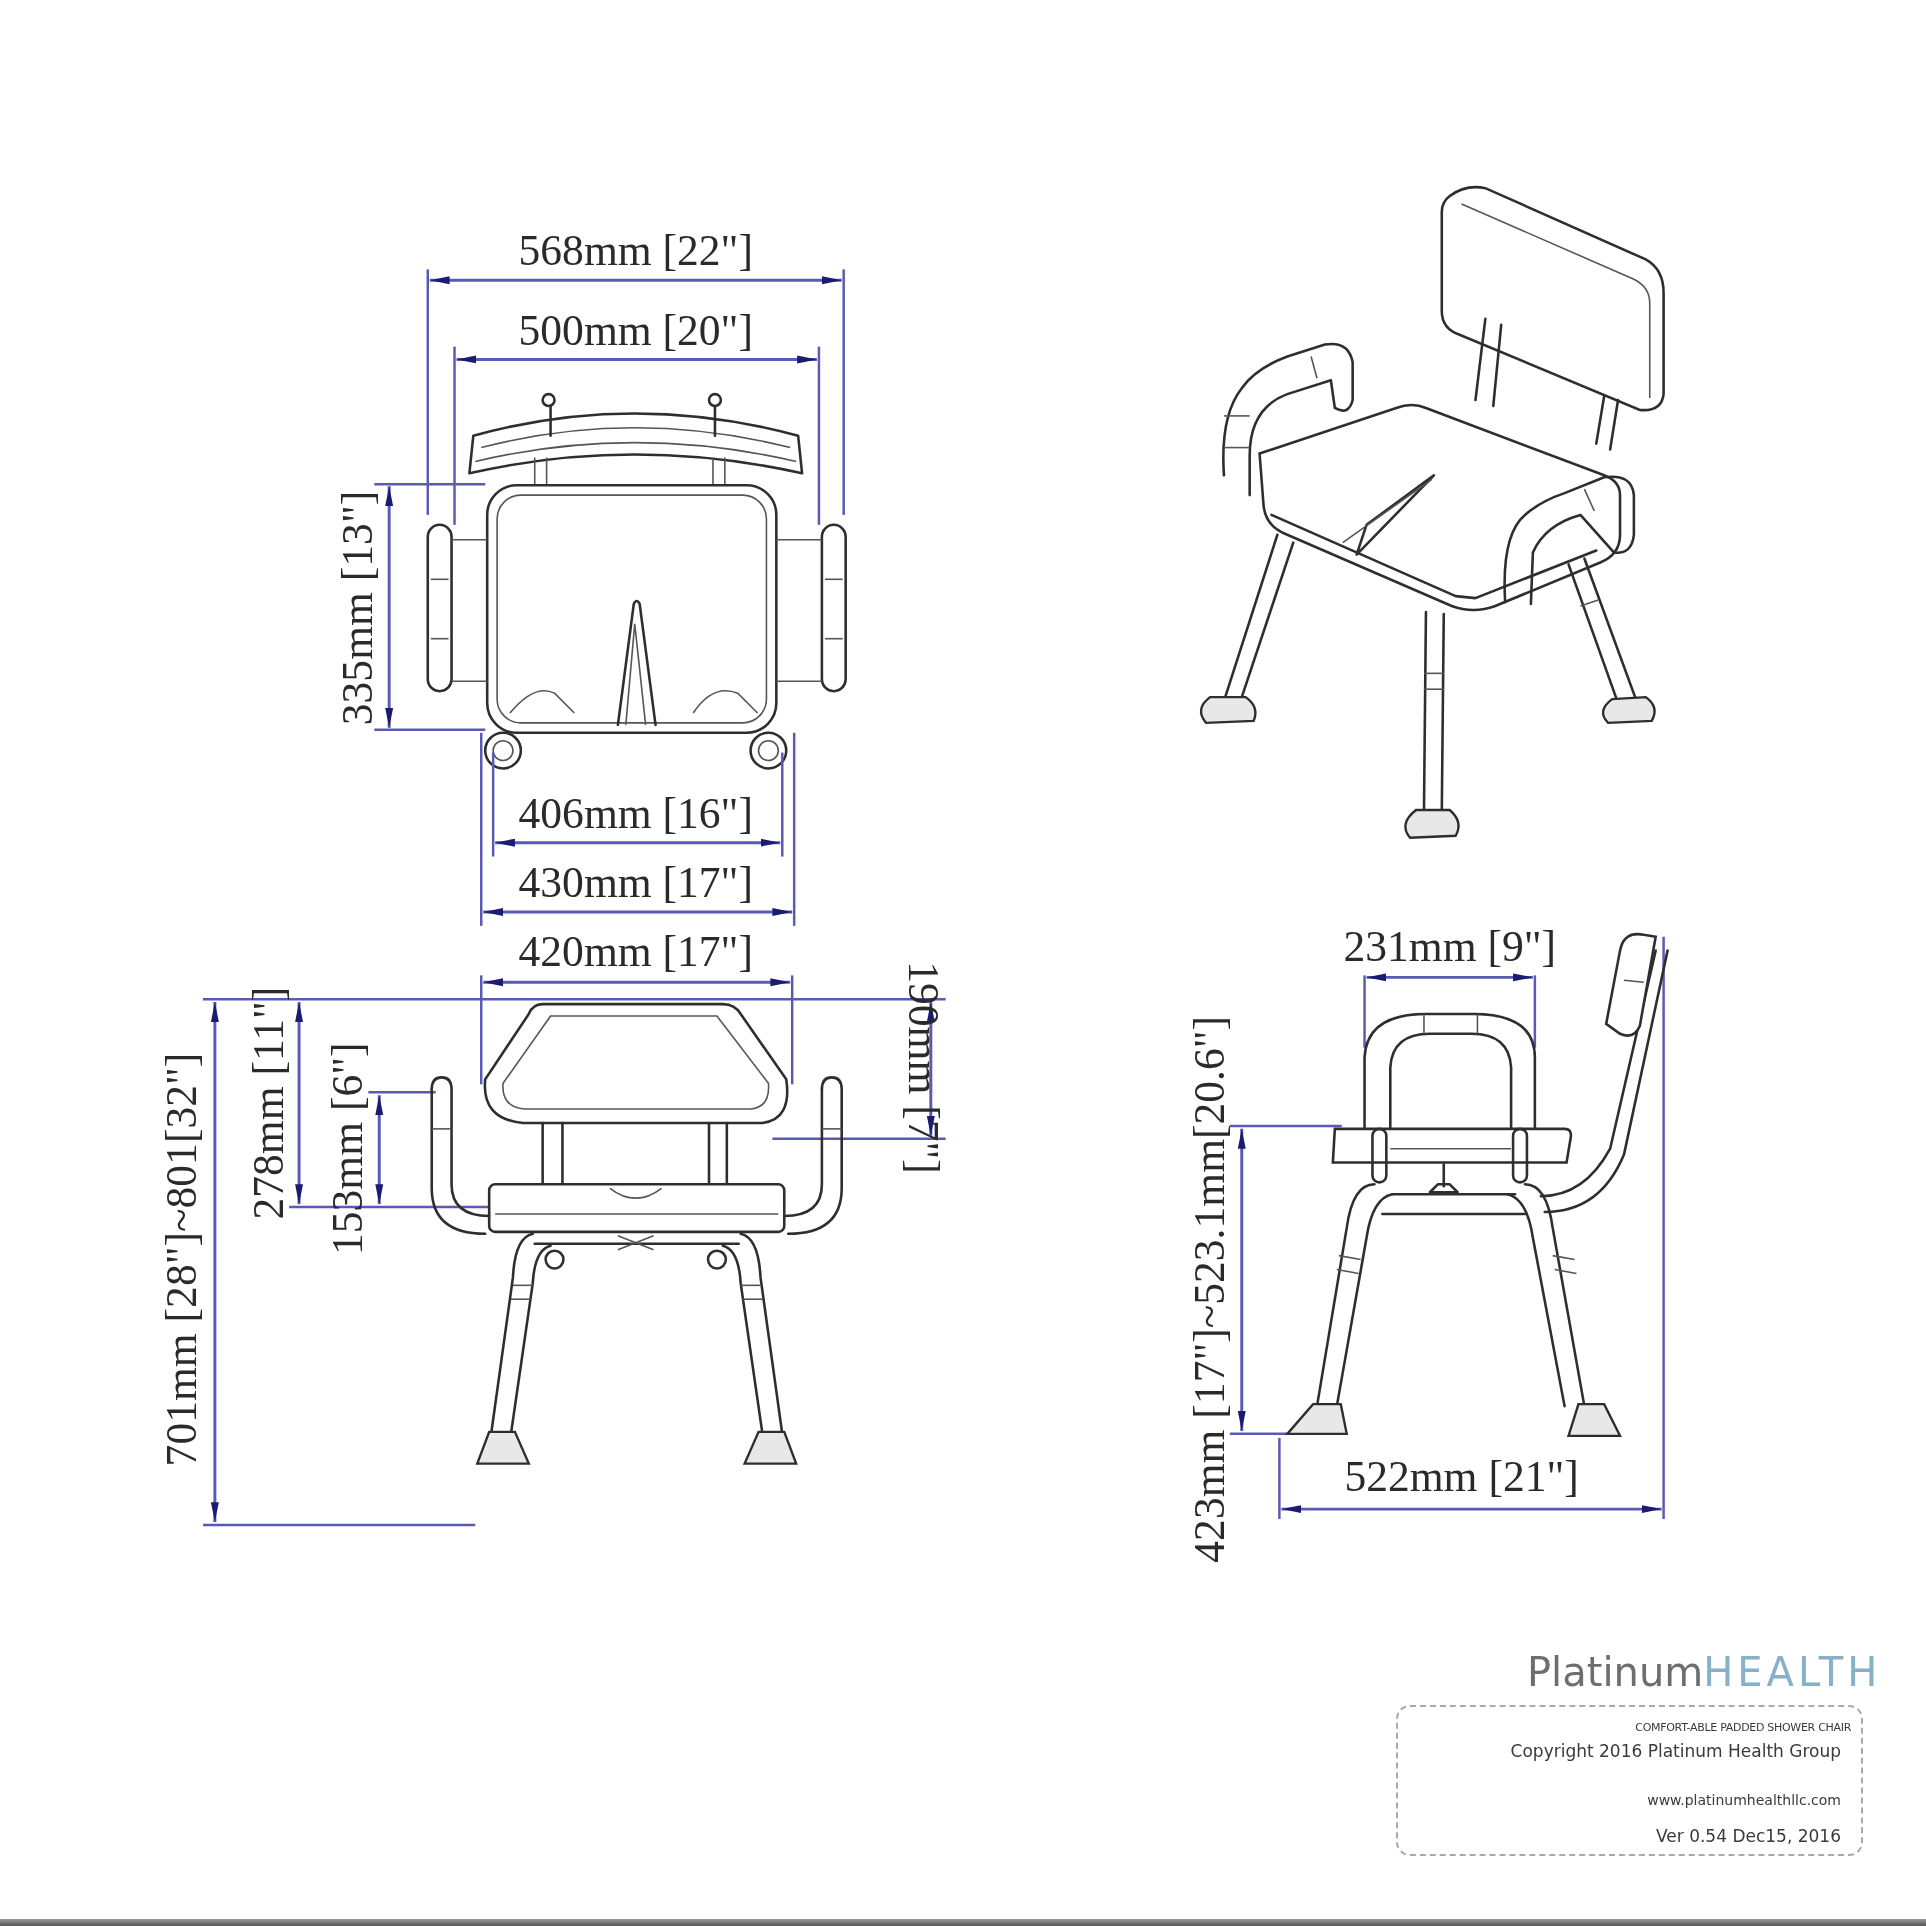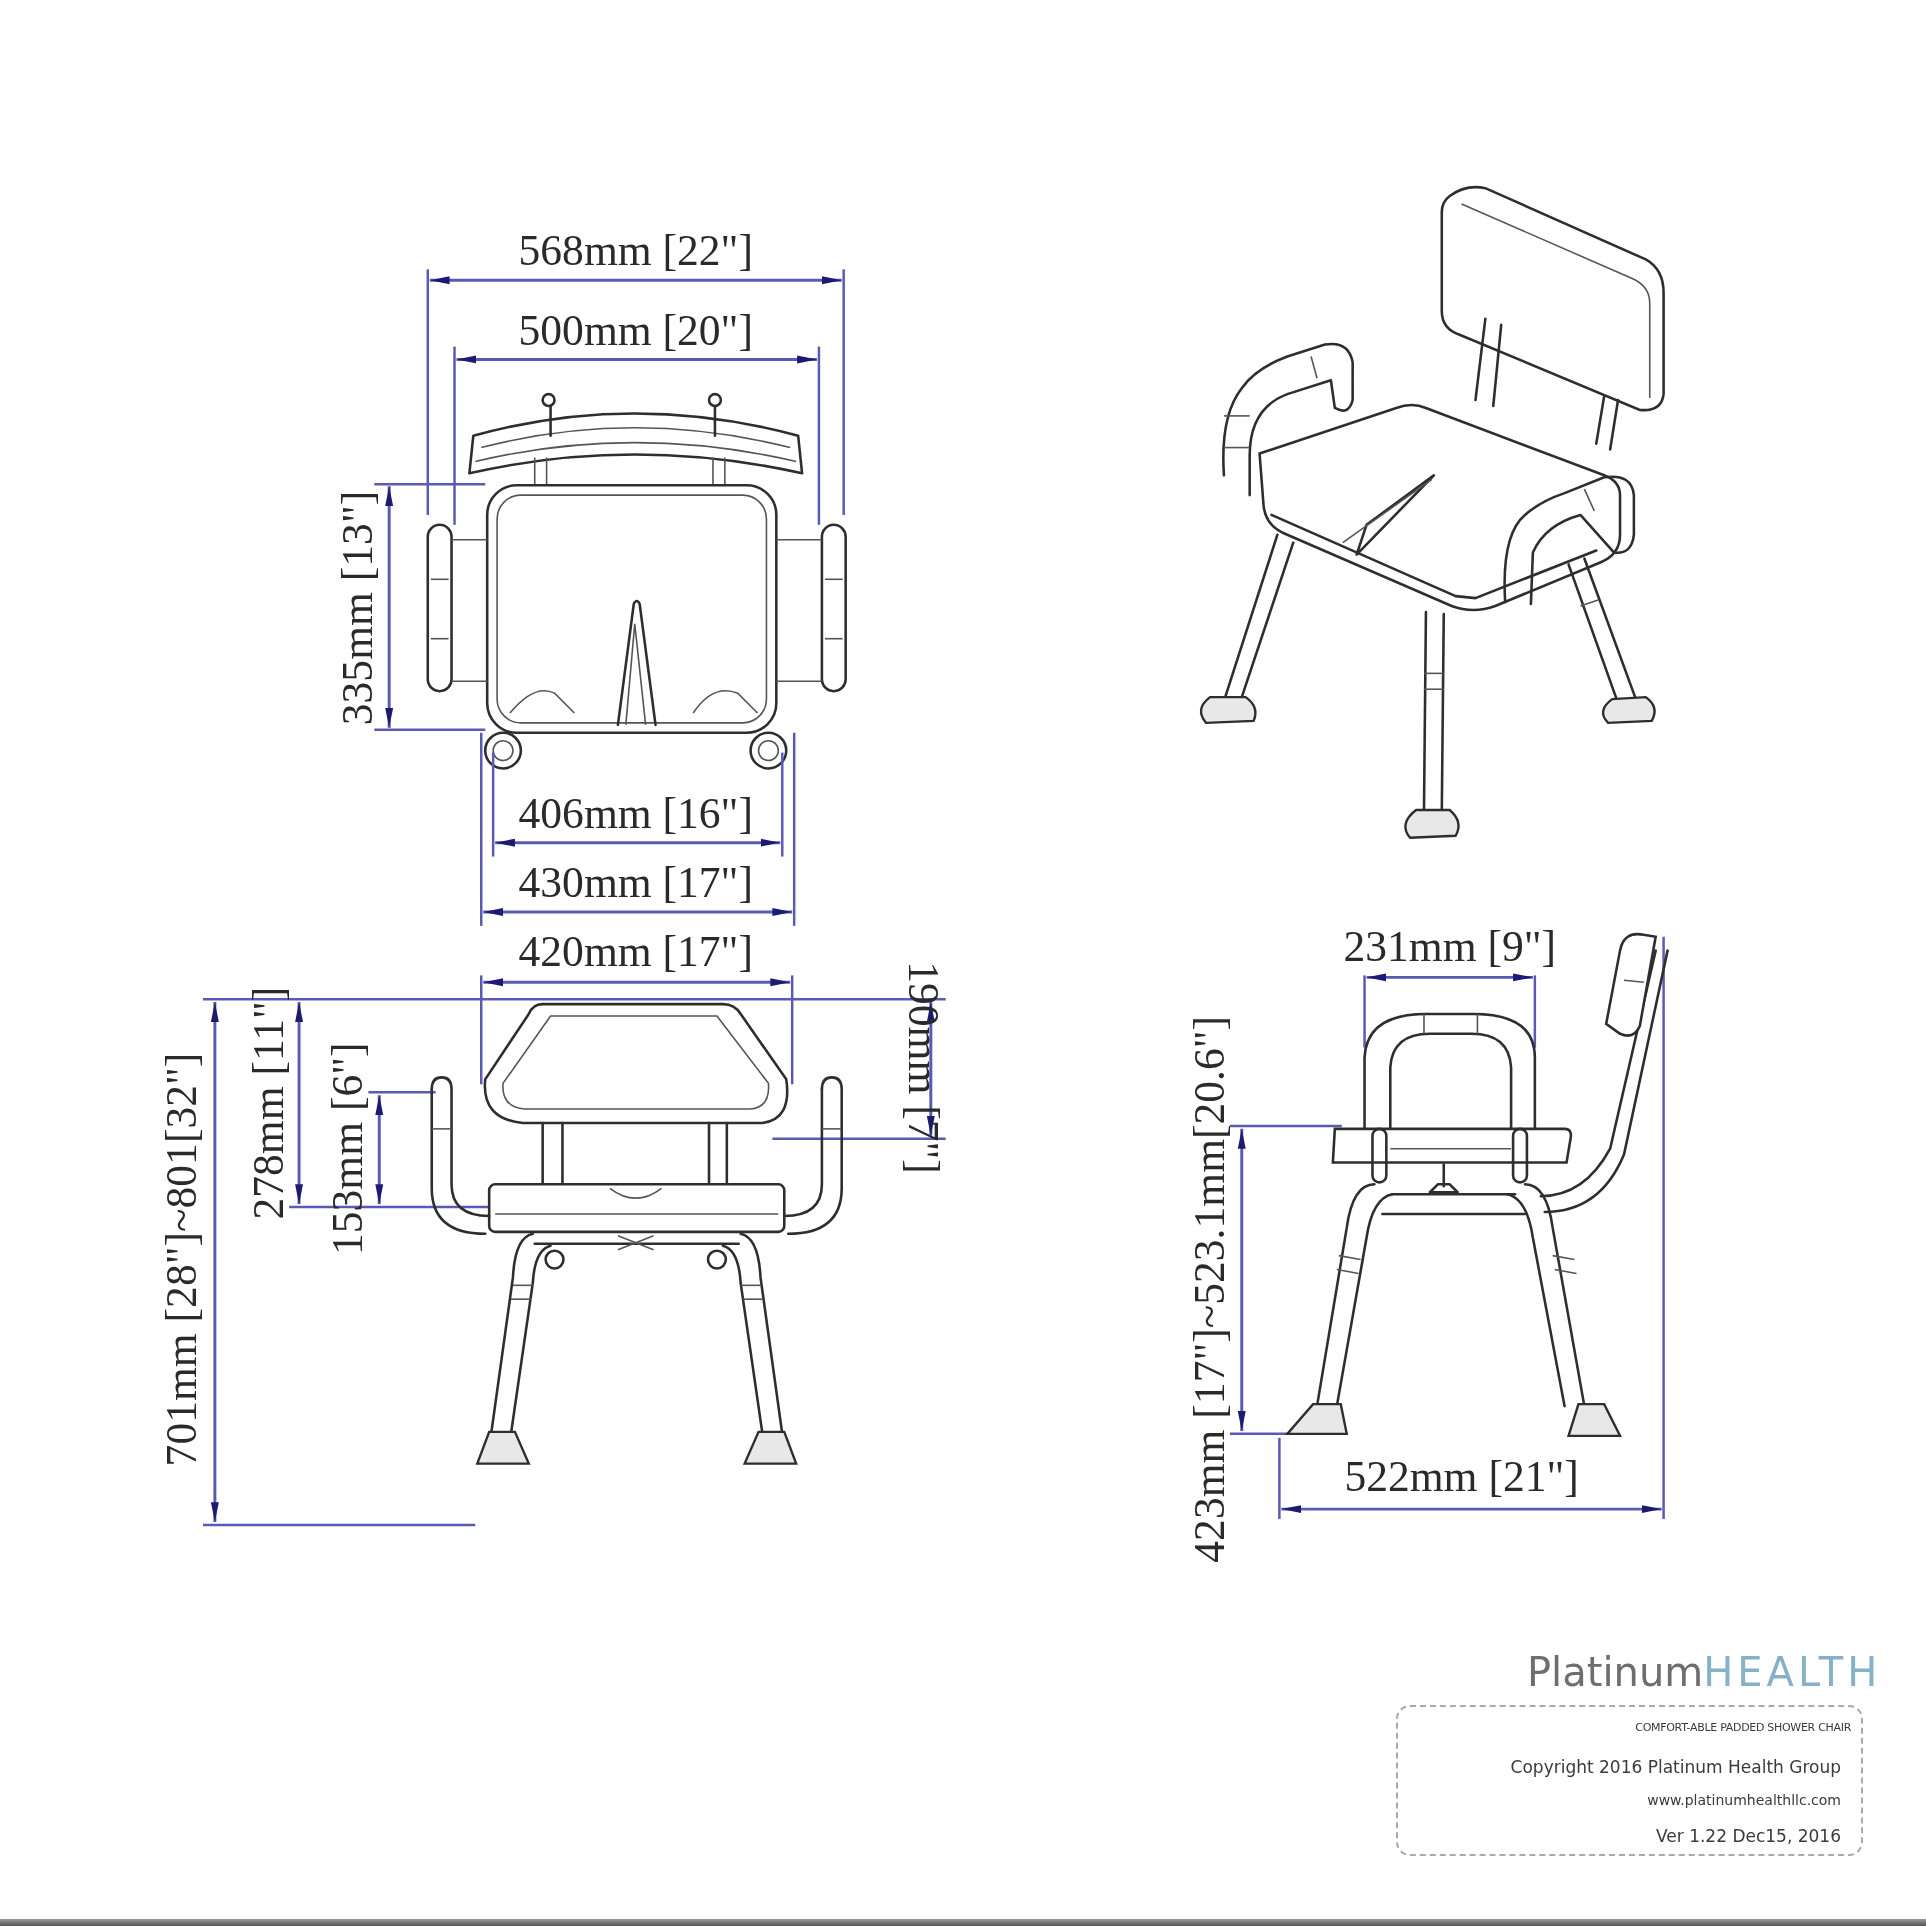--- a/index.html
+++ b/index.html
@@ -13,21 +13,21 @@
   .chair-thin { stroke: #555; stroke-width: 1.6; fill: none; }
   .chair-fill { fill: #ffffff; stroke: #2e2e2e; stroke-width: 2.6; }
   .foot { fill: #e8e8e8; stroke: #2e2e2e; stroke-width: 2.4; }
   .bottom-bar { position: absolute; left: 0; top: 1919px; width: 1927px; height: 8px; background: linear-gradient(#9a9a9a, #4a4a4a); }
   .logo { position: absolute; left: 1527px; top: 1649px; font-family: "DejaVu Sans", "Liberation Sans", sans-serif; font-size: 40px; letter-spacing: 0px; white-space: nowrap; text-align: right; }
   .logo .plat { color: #6e6e6e; }
   .logo .health { color: #86b1c6; letter-spacing: 4px; }
   .titlebox { position: absolute; left: 1396px; top: 1705px; width: 463px; height: 147px; border: 2px dashed #a9a9a9; border-radius: 14px; font-family: "DejaVu Sans", "Liberation Sans", sans-serif; color: #3a3a3a; }
   .titlebox div { position: absolute; right: 20px; white-space: nowrap; }
   .tb-title { top: 14px; font-size: 11px; letter-spacing: -0.3px; right: 10px !important; }
-  .tb-copy { top: 50px; font-size: 17px; }
+  .tb-copy { top: 34px; font-size: 17px; }
   .tb-url { top: 85px; font-size: 14px; }
   .tb-ver { top: 119px; font-size: 17px; }
 </style>
 </head>
 <body>
 
 <svg id="canvas" viewBox="0 0 1946 1946" xmlns="http://www.w3.org/2000/svg">
   <defs>
     <marker id="arrL" viewBox="0 0 20 10" refX="0" refY="5" markerWidth="20" markerHeight="10" orient="auto" markerUnits="userSpaceOnUse">
       <path d="M0,5 L20,1 L20,9 Z" class="arrow"></path>
@@ -286,17 +286,17 @@
   </g>
 </svg>
 
 <div class="logo">
   <span class="plat">Platinum</span><span class="health">HEALTH</span>
 </div>
 <div class="titlebox">
   <div class="tb-title">COMFORT-ABLE PADDED SHOWER CHAIR</div>
   <div class="tb-copy">Copyright 2016 Platinum Health Group</div>
   <div class="tb-url">www.platinumhealthllc.com</div>
-  <div class="tb-ver">Ver 1.22 Dec15, 2016</div>
+  <div class="tb-ver">Ver 0.54 Dec15, 2016</div>
 </div>
 
 <div class="bottom-bar"></div>
 
 
 </body></html>

